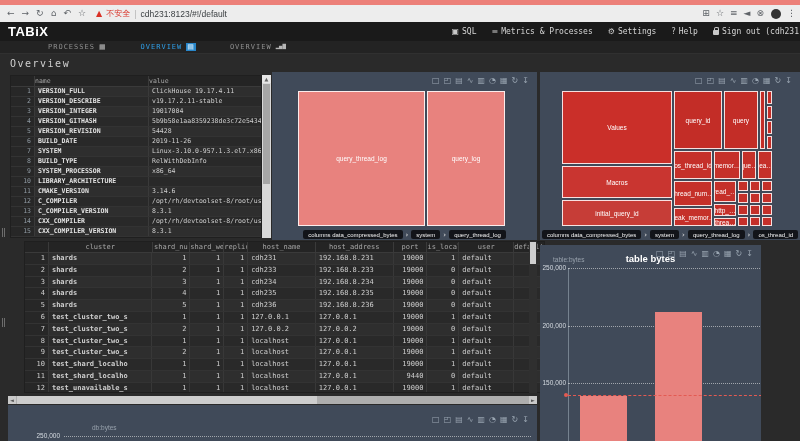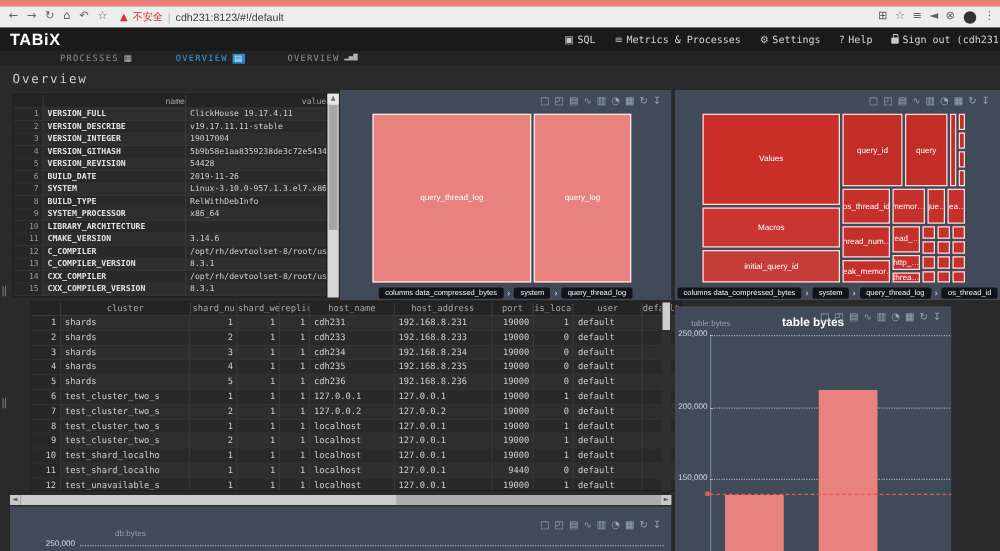--- a/index.html
+++ b/index.html
@@ -36,21 +36,21 @@
   .tab{display:flex;align-items:center;gap:4px;font-size:7px;letter-spacing:1px;color:#8f8f8f}
   .tab.active{color:#2f9fe8}
   .tab-icon{font-size:7px;color:#b5b5b5;font-family:"DejaVu Sans",sans-serif;line-height:8px}
   .tab.active .tab-icon{background:#2886c9;color:#dff0fb;padding:0 1px}
   .tab-icon-bars{font-size:4.5px;letter-spacing:0}
   .page-title{position:absolute;left:10px;top:58px;color:#cfcfcf;font-size:10px;letter-spacing:1.5px}
   
   .panel-version{position:absolute;left:10px;top:75px;width:252px;height:163px;background:#2d2d2d;
                  border:1px solid #1f1f1f;box-sizing:border-box;font-size:6.5px;overflow:hidden}
   .vt-head{display:flex;height:10px;background:#242424;border-bottom:1px solid #3a3a3a;color:#a7a7a7;line-height:10px}
-  .vt-head span{border-right:1px solid #3a3a3a;text-align:right;box-sizing:border-box}
+  .vt-head span{border-right:1px solid #3a3a3a;text-align:left;box-sizing:border-box}
   .vh-num{width:24px}.vh-name{width:114px}.vh-val{flex:1;border-right:none!important}
   .vrow{display:flex;height:9px;line-height:9px;background:#2e2e2e;border-bottom:1px solid #333}
   .vrow.alt{background:#292929}
   .vnum{width:24px;color:#8f9aa3;text-align:right;padding-right:3px;box-sizing:border-box;background:#272727;border-right:1px solid #3a3a3a}
   .vname{width:114px;color:#e3e3e3;font-weight:bold;padding-left:3px;box-sizing:border-box;border-right:1px solid #3a3a3a;overflow:hidden;white-space:nowrap}
   .vval{flex:1;color:#cfcfcf;padding-left:3px;overflow:hidden;white-space:nowrap}
   .vscroll{position:absolute;left:262px;top:75px;width:9px;height:163px;background:#d8d8d8}
   .vscroll .arrow-up{height:8px;text-align:center;font-size:5px;color:#666;line-height:8px;background:#e6e6e6;font-family:"DejaVu Sans",sans-serif}
   .vscroll .thumb{position:absolute;left:1px;top:9px;width:7px;height:100px;background:#a6a6a6}
   
@@ -73,21 +73,21 @@
   
   .panel-cluster{position:absolute;left:24px;top:241px;width:521px;height:152px;background:#2d2d2d;
                  font-size:7px;border:1px solid #1f1f1f;box-sizing:border-box;overflow:hidden}
   .ct-head{display:flex;height:10px;line-height:10px;background:#242424;border-bottom:1px solid #3a3a3a}
   .ct-head span{color:#a7a7a7!important;font-weight:normal!important;background:transparent!important;
                 text-align:center!important;border-right:1px solid #3a3a3a;overflow:hidden;white-space:nowrap;box-sizing:border-box}
   .crow{display:flex;height:10.8px;line-height:10.8px;background:#2e2e2e;border-bottom:1px solid #333}
   .crow.alt{background:#292929}
   .crow span{border-right:1px solid #383838;overflow:hidden;white-space:nowrap;padding:0 3px;box-sizing:border-box;color:#cfcfcf}
   .c0{width:24px;text-align:right;color:#8f9aa3;background:#272727}
-  .c1{width:104px;font-weight:normal;color:#e3e3e3}
+  .c1{width:104px;font-weight:bold;color:#e3e3e3}
   .c2{width:38px;text-align:right}.c3{width:34px;text-align:right}.c4{width:24px;text-align:right}
   .c5{width:68px}.c6{width:78px}.c7{width:34px;text-align:right}.c8{width:32px;text-align:right}
   .c9{width:55px}.c10{width:30px;border-right:none!important}
   .ct-vscroll{position:absolute;left:529px;top:241px;width:8px;height:152px;background:#2f2f2f}
   .ct-vscroll .thumb{position:absolute;top:1px;left:1px;width:6px;height:22px;background:#cfcfcf}
   .split-grip{position:absolute;left:1px;color:#8a8a8a;font-size:8px}
   
   .hscroll{position:absolute;left:8px;top:396px;width:529px;height:8px;background:#aeaeae}
   .harrow{position:absolute;top:0;width:8px;height:8px;background:#c9c9c9;color:#555;font-size:5px;
           line-height:8px;text-align:center;font-family:"DejaVu Sans",sans-serif}
@@ -198,21 +198,21 @@
     </div>
     <div id="vt-body">
         <div class="vrow">
           <span class="vnum">1</span>
           <span class="vname">VERSION_FULL</span>
           <span class="vval">ClickHouse 19.17.4.11</span>
         </div>
         <div class="vrow alt">
           <span class="vnum">2</span>
           <span class="vname">VERSION_DESCRIBE</span>
-          <span class="vval">v19.17.11.11-stable</span>
+          <span class="vval">v19.17.2.11-stable</span>
         </div>
         <div class="vrow">
           <span class="vnum">3</span>
           <span class="vname">VERSION_INTEGER</span>
           <span class="vval">19017004</span>
         </div>
         <div class="vrow alt">
           <span class="vnum">4</span>
           <span class="vname">VERSION_GITHASH</span>
           <span class="vval">5b9b58e1aa8359238de3c72e54342</span>

